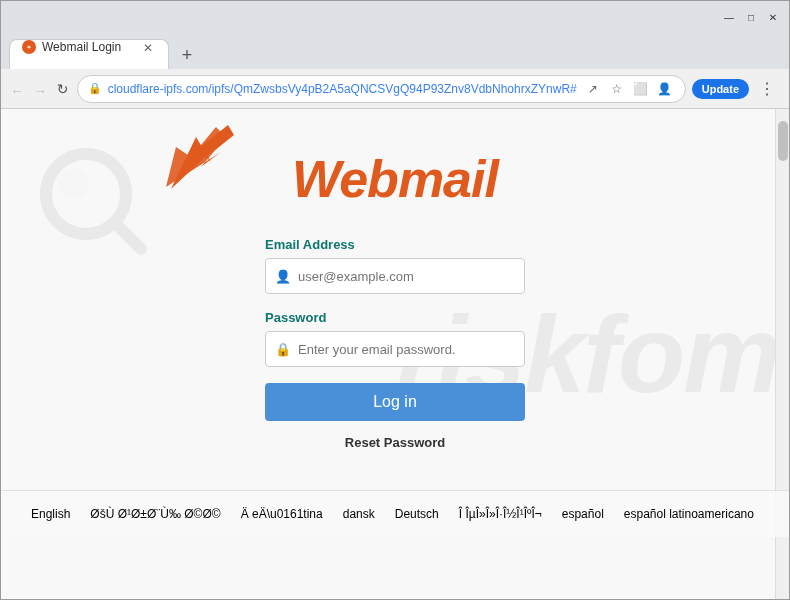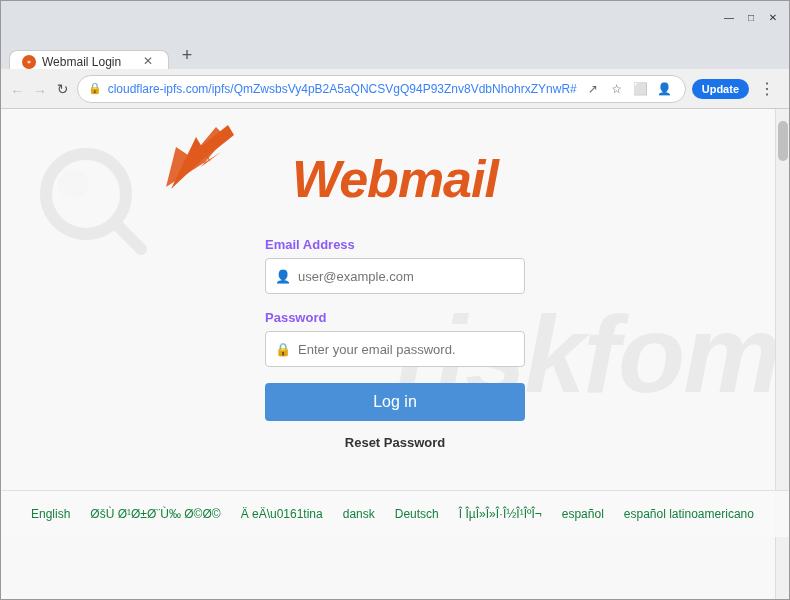--- a/index.html
+++ b/index.html
@@ -48,25 +48,25 @@
 
     
     .tab-bar {
       height: 36px;
       background: #dee1e6;
       display: flex;
       align-items: flex-end;
       padding: 0 8px;
     }
     .tab {
-      height: 19px;
+      height: 30px;
       background: #f0f0f0;
       border-radius: 8px 8px 0 0;
       display: flex;
-      align-items: flex-end;
+      align-items: flex-start;
       padding: 0 12px;
       gap: 6px;
       font-size: 12px;
       color: #333;
       min-width: 160px;
       max-width: 220px;
       border: 1px solid #ccc;
       border-bottom: none;
       background: #ffffff;
     }
@@ -274,21 +274,21 @@
       font-family: Arial Black, Arial, sans-serif;
     }
 
     .form-section {
       width: 260px;
     }
 
     .field-label {
       font-size: 13px;
       font-weight: bold;
-      color: #8b5cf6;
+      color: #0f766e;
       margin-bottom: 6px;
     }
 
     .input-wrapper {
       position: relative;
       margin-bottom: 16px;
     }
     .input-icon {
       position: absolute;
       left: 10px;
@@ -340,21 +340,21 @@
       gap: 10px 20px;
       padding: 16px 30px;
       border-top: 1px solid #e0e0e0;
       background: rgba(248,248,248,0.9);
       margin-top: 20px;
       font-size: 12px;
       color: #555;
     }
     .lang-item {
       cursor: pointer;
-      color: #15803d;
+      color: #000000;
       white-space: nowrap;
       text-align: center;
     }
 
     
     .scrollbar-track {
       position: absolute;
       right: 0;
       top: 0;
       width: 14px;

